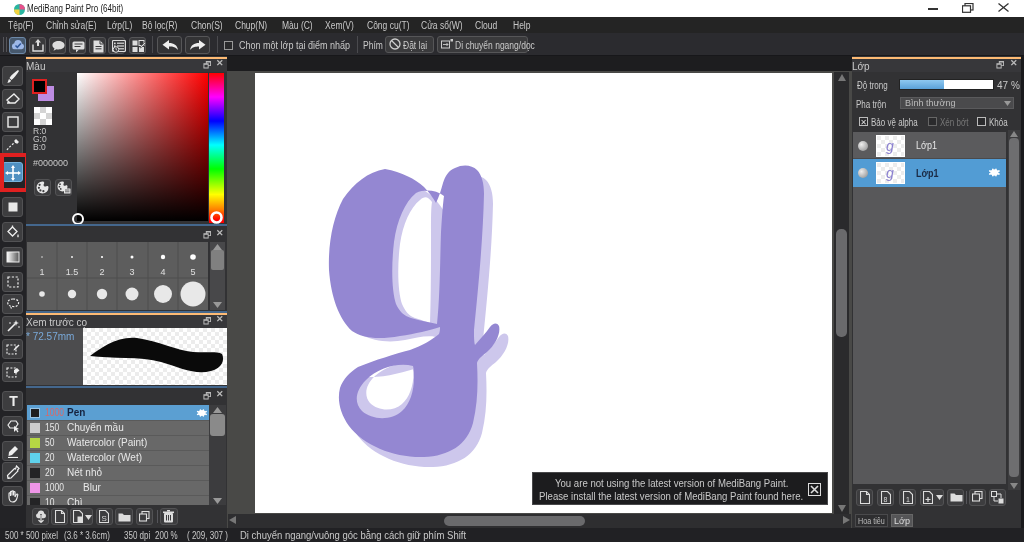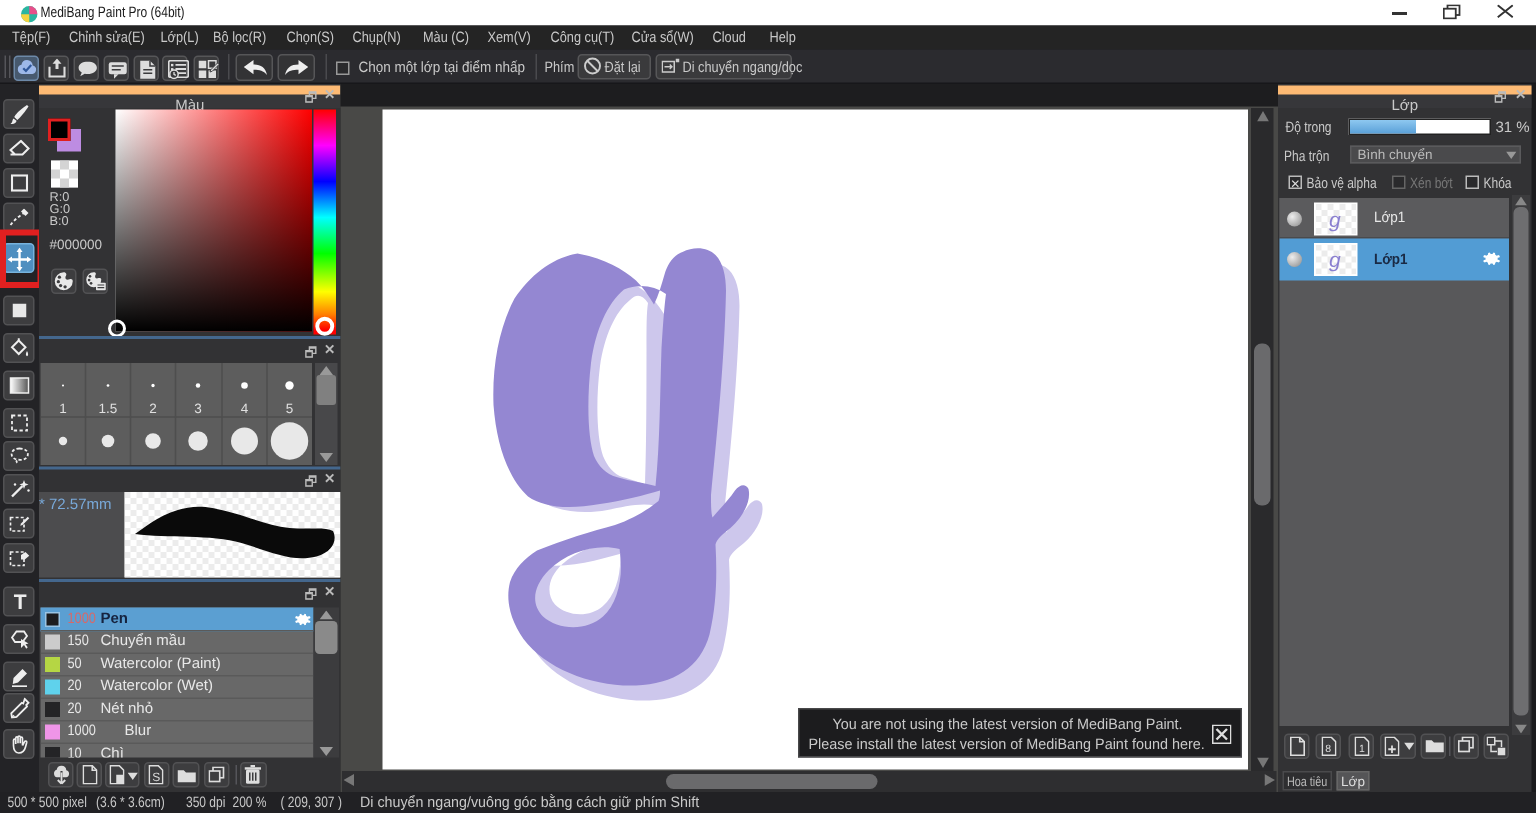--- a/index.html
+++ b/index.html
@@ -14,21 +14,21 @@
 
 #toolbar{left:0;top:33px;width:1024px;height:23px;background:#2b2b2f;border-bottom:1px solid #17171a;}
 .tbtn{position:absolute;top:37px;width:17px;height:17px;background:#3a3a3c;border:1px solid #565658;border-radius:3px;}
 .wbtn{position:absolute;top:36px;width:25px;height:18px;background:#333335;border:1px solid #565658;border-radius:3px;}
 .tsep{position:absolute;top:36px;width:1px;height:17px;background:#4a4a4e;}
 
 #toolstrip{left:0;top:56px;width:26px;height:472px;background:#232326;}
 .tool{position:absolute;left:2px;width:21px;height:20px;background:#3d3d3f;border:1px solid #525254;border-radius:3px;color:#ddd;}
 
 #panels{left:26px;top:56px;width:201px;height:472px;background:#323234;}
-.ptitle{position:absolute;left:0;width:201px;height:15px;background:#37373a;border-top:6px solid #fdba74;color:#c9c9c9;font-size:10px;text-align:center;line-height:15px;}
+.ptitle{position:absolute;left:0;width:201px;height:15px;background:#37373a;border-top:2px solid #fdba74;color:#c9c9c9;font-size:10px;text-align:left;line-height:15px;}
 .picon{position:absolute;font-size:9px;color:#bbb;top:1px;}
 
 #canvasarea{left:227px;top:56px;width:625px;height:472px;background:#494947;}
 #tabbar{left:227px;top:56px;width:625px;height:15px;background:#1d1d1f;}
 #tab{left:231px;top:57px;width:308px;height:14px;background:linear-gradient(#424244,#2a2a2c);border:1px solid #111;border-radius:3px 3px 0 0;color:#a8a8a8;font-size:10px;text-align:center;line-height:14px;}
 #whitecanvas{left:255px;top:73px;width:577px;height:440px;background:#ffffff;}
 
 #notif{left:532px;top:472px;width:296px;height:33px;background:#1c1c1e;border:1px solid #48484a;}
 
 #rpanel{left:852px;top:56px;width:169px;height:472px;background:#323234;}
@@ -362,20 +362,21 @@
 <div class="abs" style="left:210px;top:242px;width:15px;height:68px;background:#48484a"></div>
 <div class="abs" style="left:211px;top:250px;width:13px;height:20px;background:#808080;border-radius:2px"></div>
 <svg class="abs" style="left:213px;top:244px" width="9" height="6">
       <path d="M4.5 0L9 6L0 6Z" fill="#999"></path>
     </svg>
 <svg class="abs" style="left:213px;top:302px" width="9" height="6">
       <path d="M4.5 6L9 0L0 0Z" fill="#999"></path>
     </svg>
 
 <div class="abs" style="left:26px;top:311px;width:201px;height:2px;background:#44678d"></div>
+<div class="ptitle" style="left:26px;top:313px;width:201px;">Xem trước cọ</div>
 <div class="picon" style="left:203px;top:314px">🗗</div>
     <div class="picon" style="left:216px;top:314px;font-weight:bold">✕</div>
 <div class="abs" style="left:26px;top:328px;width:57px;height:57px;background:#4c4c4e"></div>
 <div class="abs" style="left:26px;top:331px;font-size:10px;color:#79a9d9">* 72.57mm</div>
 <div class="abs" style="left:83px;top:328px;width:144px;height:57px;background:#fff"></div>
 <svg class="abs" style="left:83px;top:328px" width="144" height="57">
 <defs>
         <pattern id="chk" width="8" height="8" patternUnits="userSpaceOnUse">
           <rect width="8" height="8" fill="#fff"></rect>
           <rect width="4" height="4" fill="#ececec"></rect>
@@ -523,23 +524,23 @@
     </svg>
 
 <div class="abs" id="rpanel"></div>
 <div id="rcontent">
 <div class="ptitle" style="left:852px;top:57px;width:169px;">Lớp</div>
 <div class="picon" style="left:996px;top:58px">🗗</div>
       <div class="picon" style="left:1010px;top:58px;font-weight:bold">✕</div>
 <div class="abs cx80" style="left:857px;top:80px;font-size:10px;color:#c9c9c9">Độ trong</div>
 <div class="abs" style="left:899px;top:79px;width:95px;height:11px;background:#fff;border:1px solid #222"></div>
 <div class="abs" style="left:900px;top:80px;width:44px;height:9px;background:linear-gradient(#8ec8f0,#5aa0d8)"></div>
-<div class="abs" style="left:997px;top:80px;font-size:10px;color:#c9c9c9">31 %</div>
+<div class="abs" style="left:997px;top:80px;font-size:10px;color:#c9c9c9">47 %</div>
 <div class="abs cx80" style="left:856px;top:99px;font-size:10px;color:#c9c9c9">Pha trộn</div>
-<div class="abs" style="left:900px;top:97px;width:114px;height:12px;background:#4a4a4c;border:1px solid #5a5a5c;color:#bbb;font-size:9px;line-height:11px;padding-left:4px">Bình chuyển</div>
+<div class="abs" style="left:900px;top:97px;width:114px;height:12px;background:#4a4a4c;border:1px solid #5a5a5c;color:#bbb;font-size:9px;line-height:11px;padding-left:4px">Bình thường</div>
 <svg class="abs" style="left:1004px;top:101px" width="7" height="5">
         <path d="M0 0L7 0L3.5 5Z" fill="#999"></path>
       </svg>
 <div class="abs" style="left:859px;top:117px;width:9px;height:9px;border:1px solid #bbb;background:#2a2a2c;color:#ddd;font-size:8px;line-height:9px;text-align:center">✕</div>
 <div class="abs cx80" style="left:871px;top:117px;font-size:10px;color:#c9c9c9;white-space:nowrap">Bảo vệ alpha</div>
 <div class="abs" style="left:928px;top:117px;width:9px;height:9px;border:1px solid #666;background:#2a2a2c"></div>
 <div class="abs cx80" style="left:940px;top:117px;font-size:10px;color:#777;white-space:nowrap">Xén bớt</div>
 <div class="abs" style="left:977px;top:117px;width:9px;height:9px;border:1px solid #bbb;background:#2a2a2c"></div>
 <div class="abs cx80" style="left:989px;top:117px;font-size:10px;color:#c9c9c9">Khóa</div>
 

